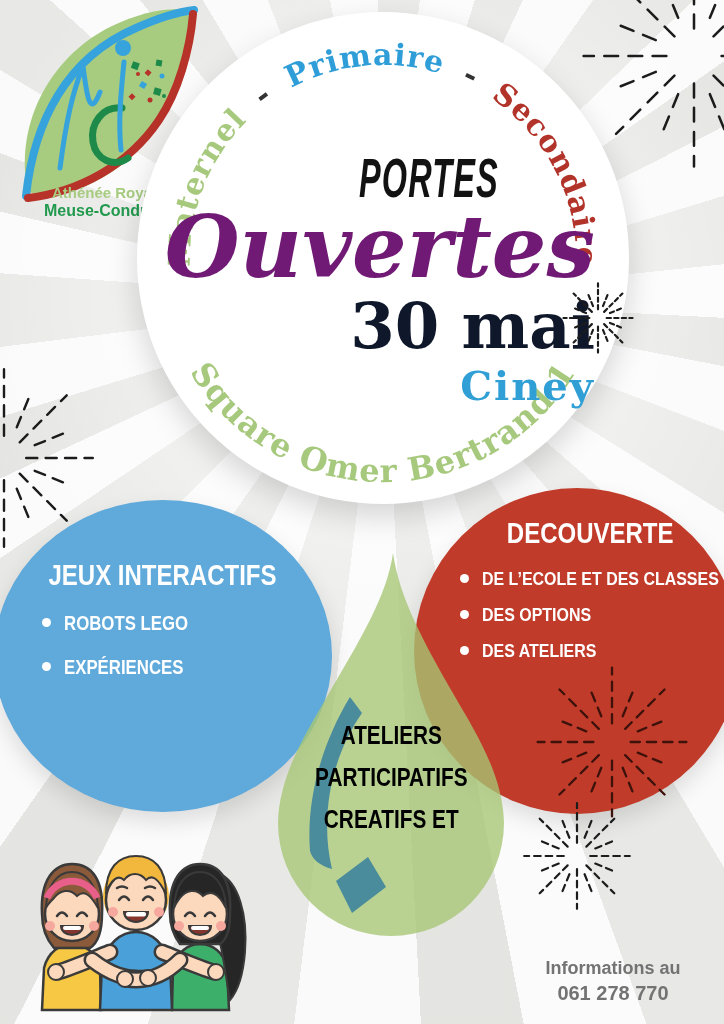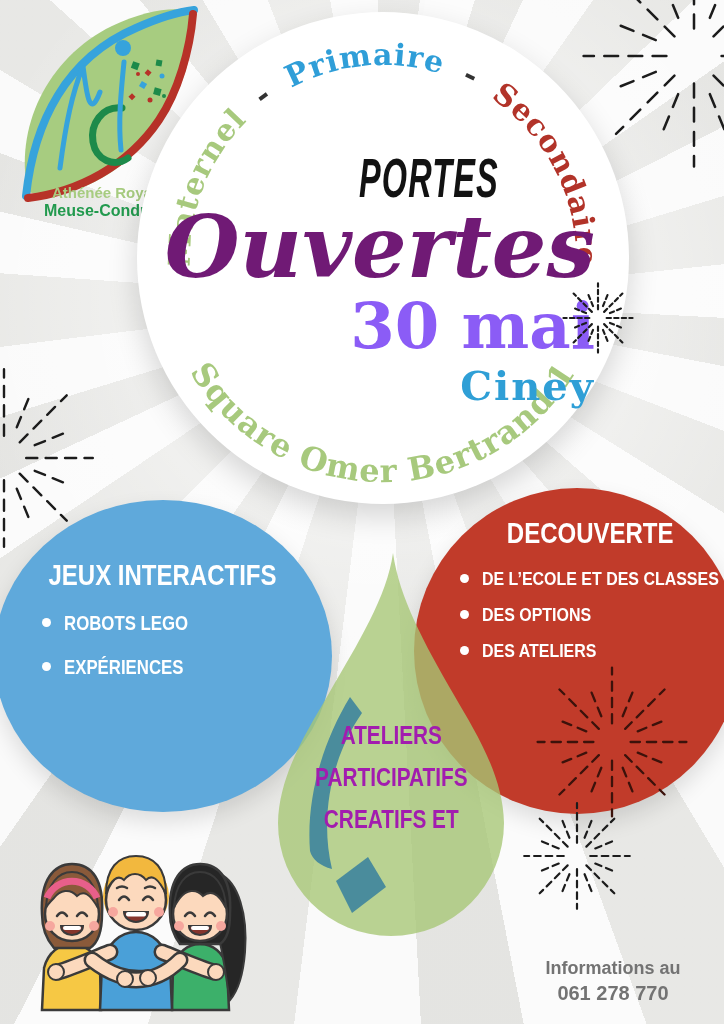--- a/index.html
+++ b/index.html
@@ -22,21 +22,21 @@
   
   .badge{position:absolute;left:137px;top:12px;width:492px;height:492px;border-radius:50%;
     background:#fff;box-shadow:0 12px 30px rgba(0,0,0,.16);}
   .badge-arcs{position:absolute;left:137px;top:12px;}
   .arc-text{font-family:"DejaVu Serif",serif;font-weight:bold;}
   .badge-center{position:absolute;left:137px;top:12px;width:458px;text-align:right;}
   .portes{margin-top:138px;font-family:"Liberation Sans",sans-serif;font-weight:bold;font-style:italic;
     font-size:56px;line-height:1;color:#121212;letter-spacing:2px;transform:scaleX(.58);}
   .ouvertes{margin-top:-4px;font-family:"DejaVu Serif",serif;font-weight:bold;font-style:italic;
     font-size:86px;line-height:1.05;color:#701a75;}
-  .date-line{margin-top:2px;font-family:"DejaVu Serif",serif;font-weight:bold;font-size:64px;line-height:1;color:#8b5cf6;}
+  .date-line{margin-top:2px;font-family:"DejaVu Serif",serif;font-weight:bold;font-size:64px;line-height:1;color:#0f172a;}
   .city-line{margin-top:8px;font-family:"DejaVu Serif",serif;font-weight:bold;font-size:40px;line-height:1;color:#2f9fd6;letter-spacing:2px;}
 
   
   .cond{display:inline-block;transform:scaleX(.8);transform-origin:center;}
   .cond-l{display:inline-block;transform:scaleX(.84);transform-origin:left center;}
 
   
   .bubble{position:absolute;border-radius:50%;color:#fff;}
   .bubble.blue{left:-6px;top:500px;width:338px;height:312px;background:#5fa9db;box-shadow:0 10px 22px rgba(0,0,0,.12);}
   .bubble.red{left:414px;top:488px;width:326px;height:326px;background:#c13b2a;box-shadow:0 10px 22px rgba(0,0,0,.12);}
@@ -46,21 +46,21 @@
   .bubble ul{list-style:none;margin:0;padding:0;}
   .bubble.blue ul{margin-top:20px;padding-left:48px;}
   .bubble.red ul{margin-top:18px;padding-left:46px;}
   .bubble li{position:relative;padding-left:22px;font-weight:bold;white-space:nowrap;}
   .bubble.blue li{font-size:20px;margin-bottom:21px;}
   .bubble.red li{font-size:19px;margin-bottom:14px;}
   .bubble li::before{content:"";position:absolute;left:0;top:6px;width:9px;height:9px;border-radius:50%;background:#fff;}
 
   
   .droplet{position:absolute;left:274px;top:551px;}
-  .droplet-text{position:absolute;left:284px;top:714px;width:214px;text-align:center;color:#a21caf;
+  .droplet-text{position:absolute;left:284px;top:714px;width:214px;text-align:center;color:#000000;
     font-weight:bold;font-size:26px;line-height:42px;}
   .droplet-text div{white-space:nowrap;}
 
   
   .kids{position:absolute;left:14px;top:832px;}
 
   
   .contact{position:absolute;left:524px;top:928px;width:178px;text-align:center;color:#737373;font-weight:bold;margin-top:28px;}
   .contact-label{font-size:18px;line-height:24px;}
   .contact-phone{font-size:20px;line-height:26px;}

